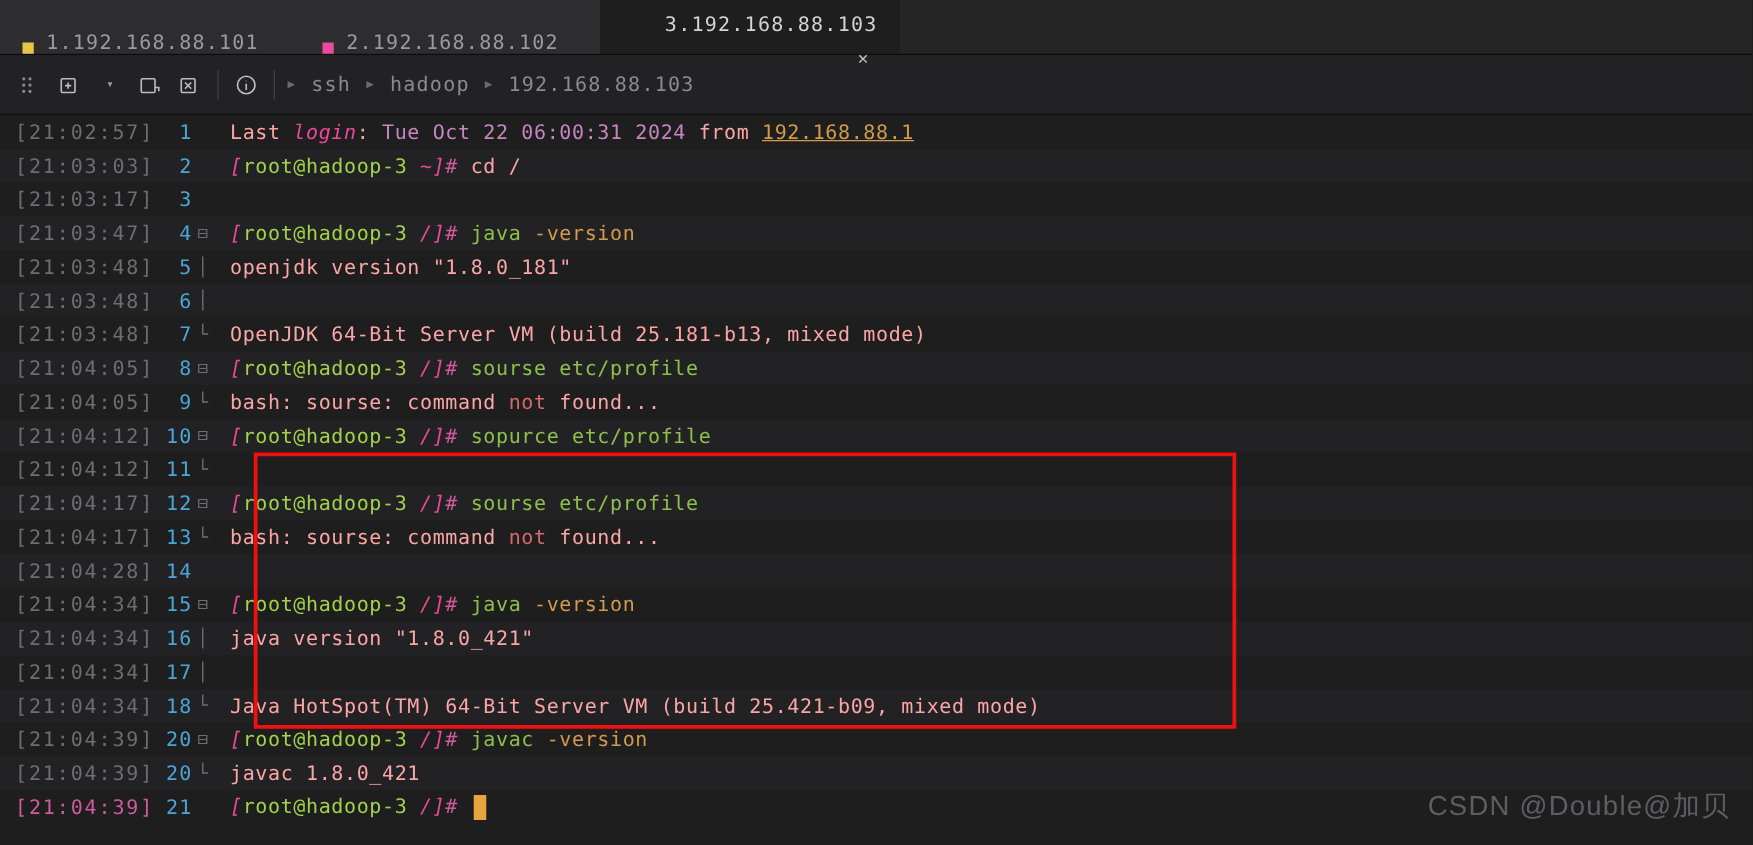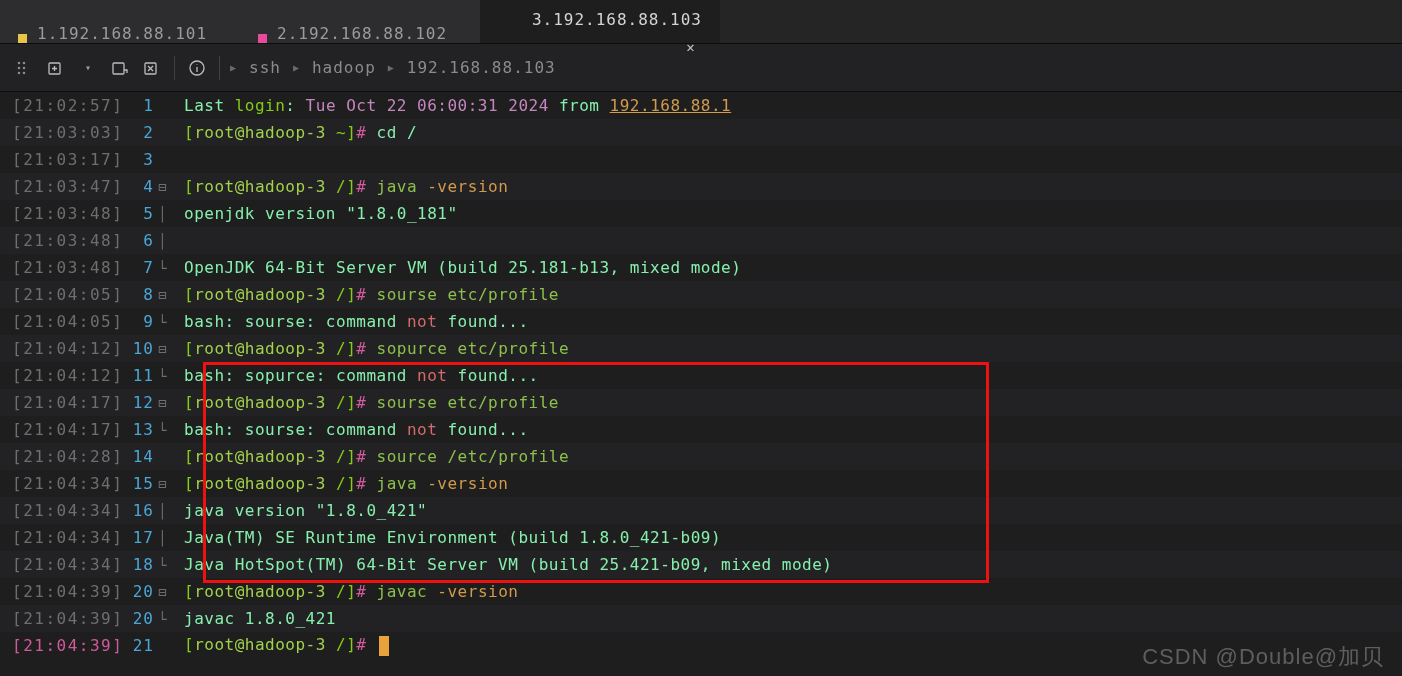--- a/index.html
+++ b/index.html
@@ -91,29 +91,29 @@
     align-items: center;
     height: 27px;
   }
   .row.stripe-a { background: #1e1e1e; }
   .row.stripe-b { background: #222224; }
   .tstamp { width: 120px; text-align:left; color:#6e6e72; letter-spacing:1.5px; padding-left:12px;}
   .lnum { width: 40px; text-align:right; color:#4aa6d6; padding-right:6px; letter-spacing:1px;}
   .fold { width: 24px; text-align:left; color:#6e6e72; font-size:14px;}
   .fold-glyph { display:inline-block; margin-left:-2px; }
   .code { white-space: pre; color:#e0e0e0; letter-spacing:0.5px;}
-  .cyan { color:#84cc16;}
+  .cyan { color:#ec4899;font-style:italic;}
   .green { color:#8cc04b;text-align:center;}
   .gold { color:#d19a4d;}
   .purp { color:#c586c0;}
   .magenta{ color:#d15a9c;}
   .red { color:#d46a6a;text-align:center;}
   .lime { color:#a2d24b;}
   .und { text-decoration: underline;}
-  .white { color:#86efac;}
+  .white { color:#fca5a5;}
   .curline .tstamp { color:#d15a9c;}
   .cursor {
     display:inline-block;
     width:10px;
     height:20px;
     background:#e8a33d;
     vertical-align:middle;
     margin-left:2px;
   }
   .redbox {
@@ -121,21 +121,21 @@
     border:3px solid #ef1010;
     left:203px;
     top:362px;
     width:786px;
     height:221px;
     pointer-events:none;
   }
   .watermark {
     position:absolute;
     right:18px;
-    bottom:4px;
+    bottom:16px;
     color:#7a7a7e;
     font-size:22px;
     opacity:0.7;
     letter-spacing:1px;
     font-family: sans-serif;
   }
 </style>
 </head>
 <body>
 
@@ -261,57 +261,54 @@
     <div class="row stripe-b">
       <span class="tstamp">[21:04:12]</span>
       <span class="lnum">10</span>
       <span class="fold"><span class="fold-glyph">⊟</span></span>
       <span class="code"><span class="cyan">[</span><span class="lime">root@hadoop-3</span><span class="cyan"> /]</span><span class="magenta"># </span><span class="green">sopurce etc/profile</span></span>
     </div>
     <div class="row stripe-a">
       <span class="tstamp">[21:04:12]</span>
       <span class="lnum">11</span>
       <span class="fold"><span class="fold-glyph">└</span></span>
-      <span class="code"><span class="white">bash: sopurce: command </span><span class="red">not</span><span class="white"> found...</span></span>
     </div>
     <div class="row stripe-b">
       <span class="tstamp">[21:04:17]</span>
       <span class="lnum">12</span>
       <span class="fold"><span class="fold-glyph">⊟</span></span>
       <span class="code"><span class="cyan">[</span><span class="lime">root@hadoop-3</span><span class="cyan"> /]</span><span class="magenta"># </span><span class="green">sourse etc/profile</span></span>
     </div>
     <div class="row stripe-a">
       <span class="tstamp">[21:04:17]</span>
       <span class="lnum">13</span>
       <span class="fold"><span class="fold-glyph">└</span></span>
       <span class="code"><span class="white">bash: sourse: command </span><span class="red">not</span><span class="white"> found...</span></span>
     </div>
     <div class="row stripe-b">
       <span class="tstamp">[21:04:28]</span>
       <span class="lnum">14</span>
       <span class="fold"></span>
-      <span class="code"><span class="cyan">[</span><span class="lime">root@hadoop-3</span><span class="cyan"> /]</span><span class="magenta"># </span><span class="green">source /etc/profile</span></span>
     </div>
     <div class="row stripe-a">
       <span class="tstamp">[21:04:34]</span>
       <span class="lnum">15</span>
       <span class="fold"><span class="fold-glyph">⊟</span></span>
       <span class="code"><span class="cyan">[</span><span class="lime">root@hadoop-3</span><span class="cyan"> /]</span><span class="magenta"># </span><span class="green">java </span><span class="gold">-version</span></span>
     </div>
     <div class="row stripe-b">
       <span class="tstamp">[21:04:34]</span>
       <span class="lnum">16</span>
       <span class="fold"><span class="fold-glyph">│</span></span>
       <span class="code"><span class="white">java version "1.8.0_421"</span></span>
     </div>
     <div class="row stripe-a">
       <span class="tstamp">[21:04:34]</span>
       <span class="lnum">17</span>
       <span class="fold"><span class="fold-glyph">│</span></span>
-      <span class="code"><span class="white">Java(TM) SE Runtime Environment (build 1.8.0_421-b09)</span></span>
     </div>
     <div class="row stripe-b">
       <span class="tstamp">[21:04:34]</span>
       <span class="lnum">18</span>
       <span class="fold"><span class="fold-glyph">└</span></span>
       <span class="code"><span class="white">Java HotSpot(TM) 64-Bit Server VM (build 25.421-b09, mixed mode)</span></span>
     </div>
     <div class="row stripe-a">
       <span class="tstamp">[21:04:39]</span>
       <span class="lnum">20</span>

